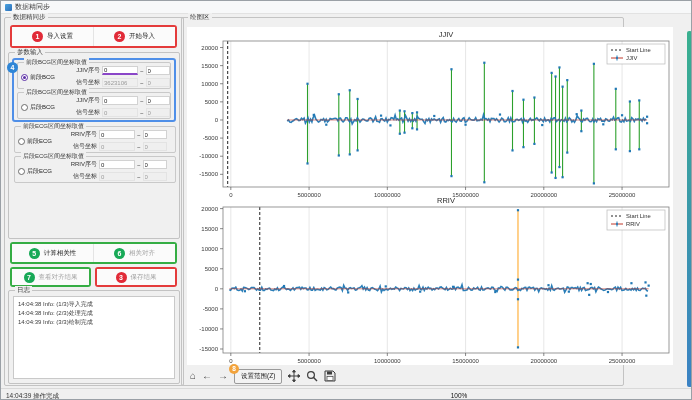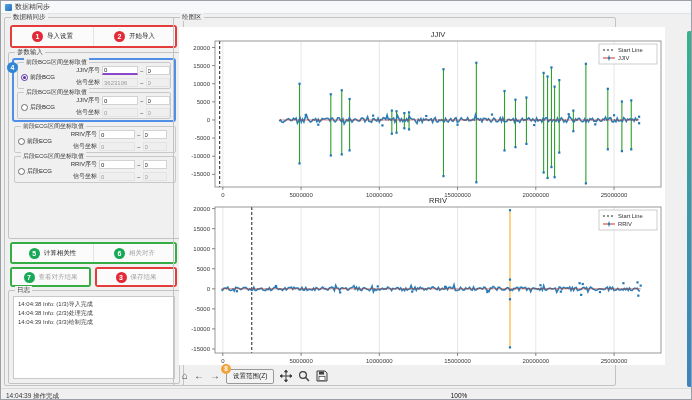--- a/index.html
+++ b/index.html
@@ -204,21 +204,21 @@
   <div class="gbox" style="left:3px;top:272px;width:172px;height:94px">
     <span class="gb-label">日志</span>
     <div class="loglist" style="left:4px;top:5px;width:162px;height:83px">
       <div>14:04:38 Info: (1/3)导入完成</div>
       <div>14:04:38 Info: (2/3)处理完成</div>
       <div>14:04:39 Info: (3/3)绘制完成</div>
     </div>
   </div>
 </div>
 
-<div class="gbox" style="left:172px;top:16px;width:443px;height:369px">
+<div class="gbox" style="left:180px;top:16px;width:443px;height:369px">
   <span class="gb-label">绘图区</span>
 
   <div class="figure">
     <svg id="charts" width="486" height="338">
         <rect x="36" y="14" width="446" height="146" fill="#ffffff"></rect>
         <line x1="43.824561403508774" y1="14" x2="43.824561403508774" y2="160" stroke="#dcdcdc" stroke-width="0.7"></line>
         <line x1="122.0701754385965" y1="14" x2="122.0701754385965" y2="160" stroke="#dcdcdc" stroke-width="0.7"></line>
         <line x1="200.3157894736842" y1="14" x2="200.3157894736842" y2="160" stroke="#dcdcdc" stroke-width="0.7"></line>
         <line x1="278.56140350877195" y1="14" x2="278.56140350877195" y2="160" stroke="#dcdcdc" stroke-width="0.7"></line>
         <line x1="356.8070175438597" y1="14" x2="356.8070175438597" y2="160" stroke="#dcdcdc" stroke-width="0.7"></line>

